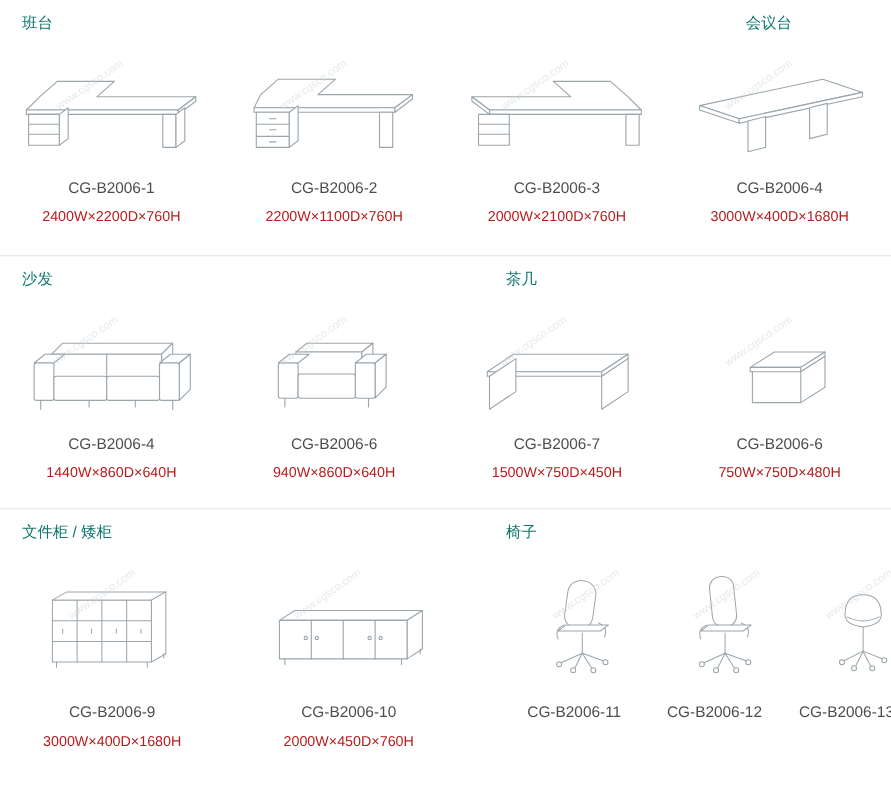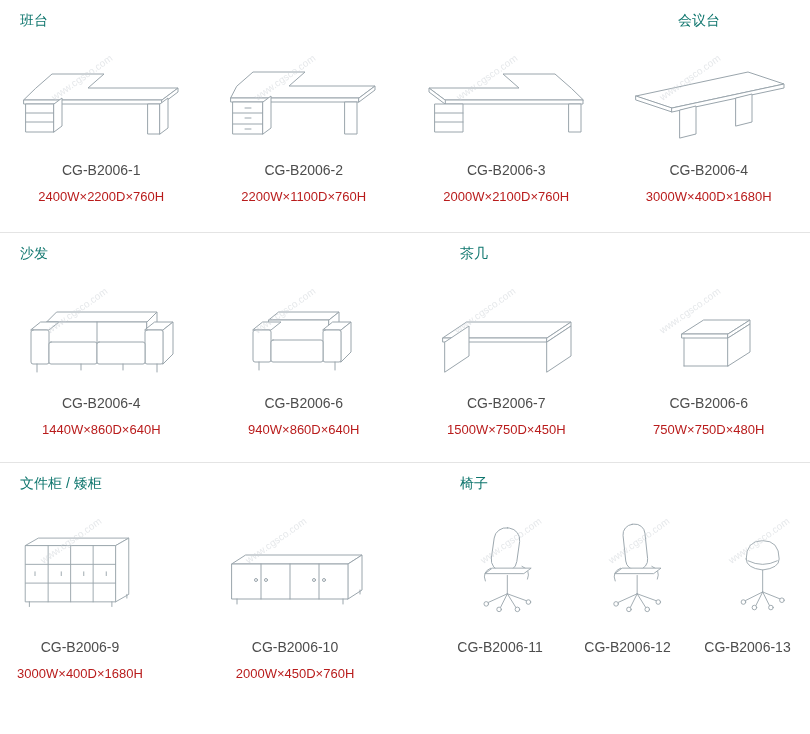--- a/index.html
+++ b/index.html
@@ -7,21 +7,21 @@
   body {
     width:810px; height:734px;
     font-family:"Liberation Sans", sans-serif;
     color:#555555;
     position:relative;
     overflow:hidden;
   }
   .section { position:relative; border-bottom:1px solid #e4e4e4; padding-top:10px; }
   .sec1 { height:233px; }
   .sec2 { height:230px; }
-  .sec3 { height:271px; border-bottom:none; }
+  .sec3 { height:271px; border-bottom:none;padding-left:22px; }
   .label { position:absolute; top:12px; font-size:14px; color:#0f766e; }
   .label.primary { left:20px; }
   .sec1 .label.secondary { left:634px;margin-left:44px; }
   .sec2 .label.secondary, .sec3 .label.secondary { left:460px; }
   .grid { display:grid; margin-top:30px; }
   .sec1 .grid, .sec2 .grid { grid-template-columns:repeat(4, 202.5px); }
   .sec3 .grid { grid-template-columns:160px 270px 140px 115px 125px; }
   .cell { display:flex; flex-direction:column; align-items:center; }
   .draw { height:118px; display:flex; align-items:center; justify-content:center; position:relative; }
   .sec3 .draw { height:132px; }

